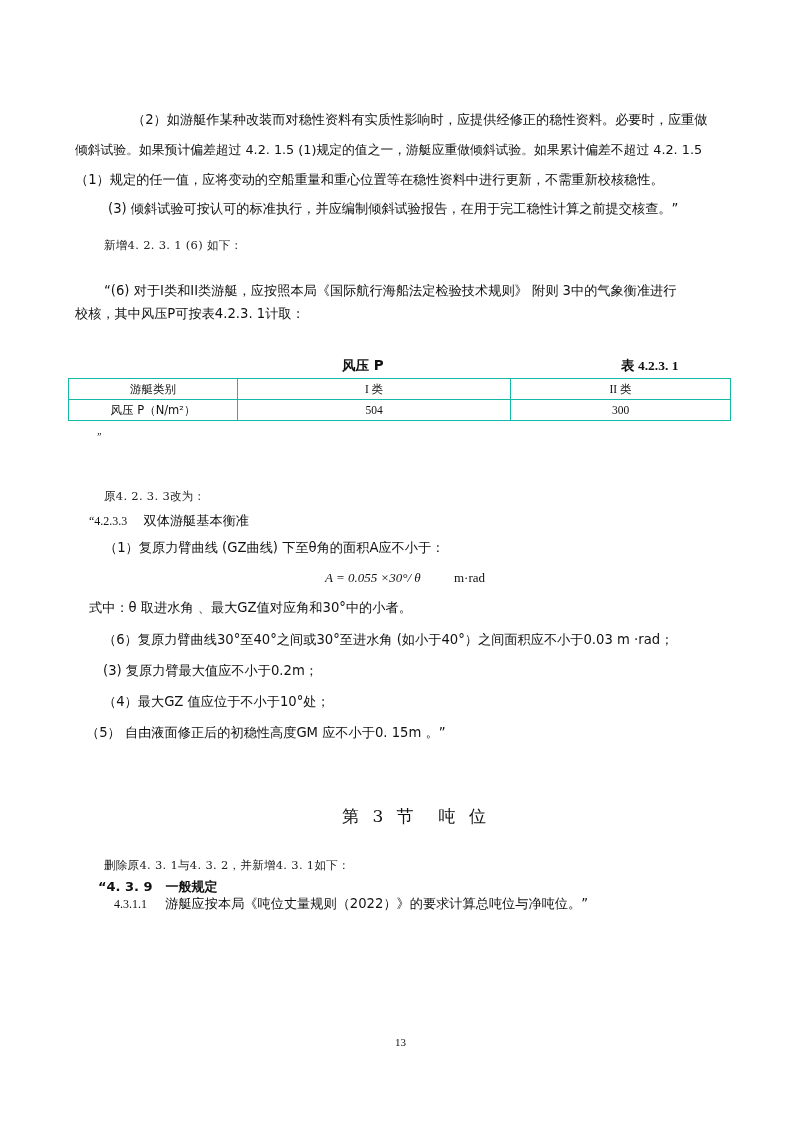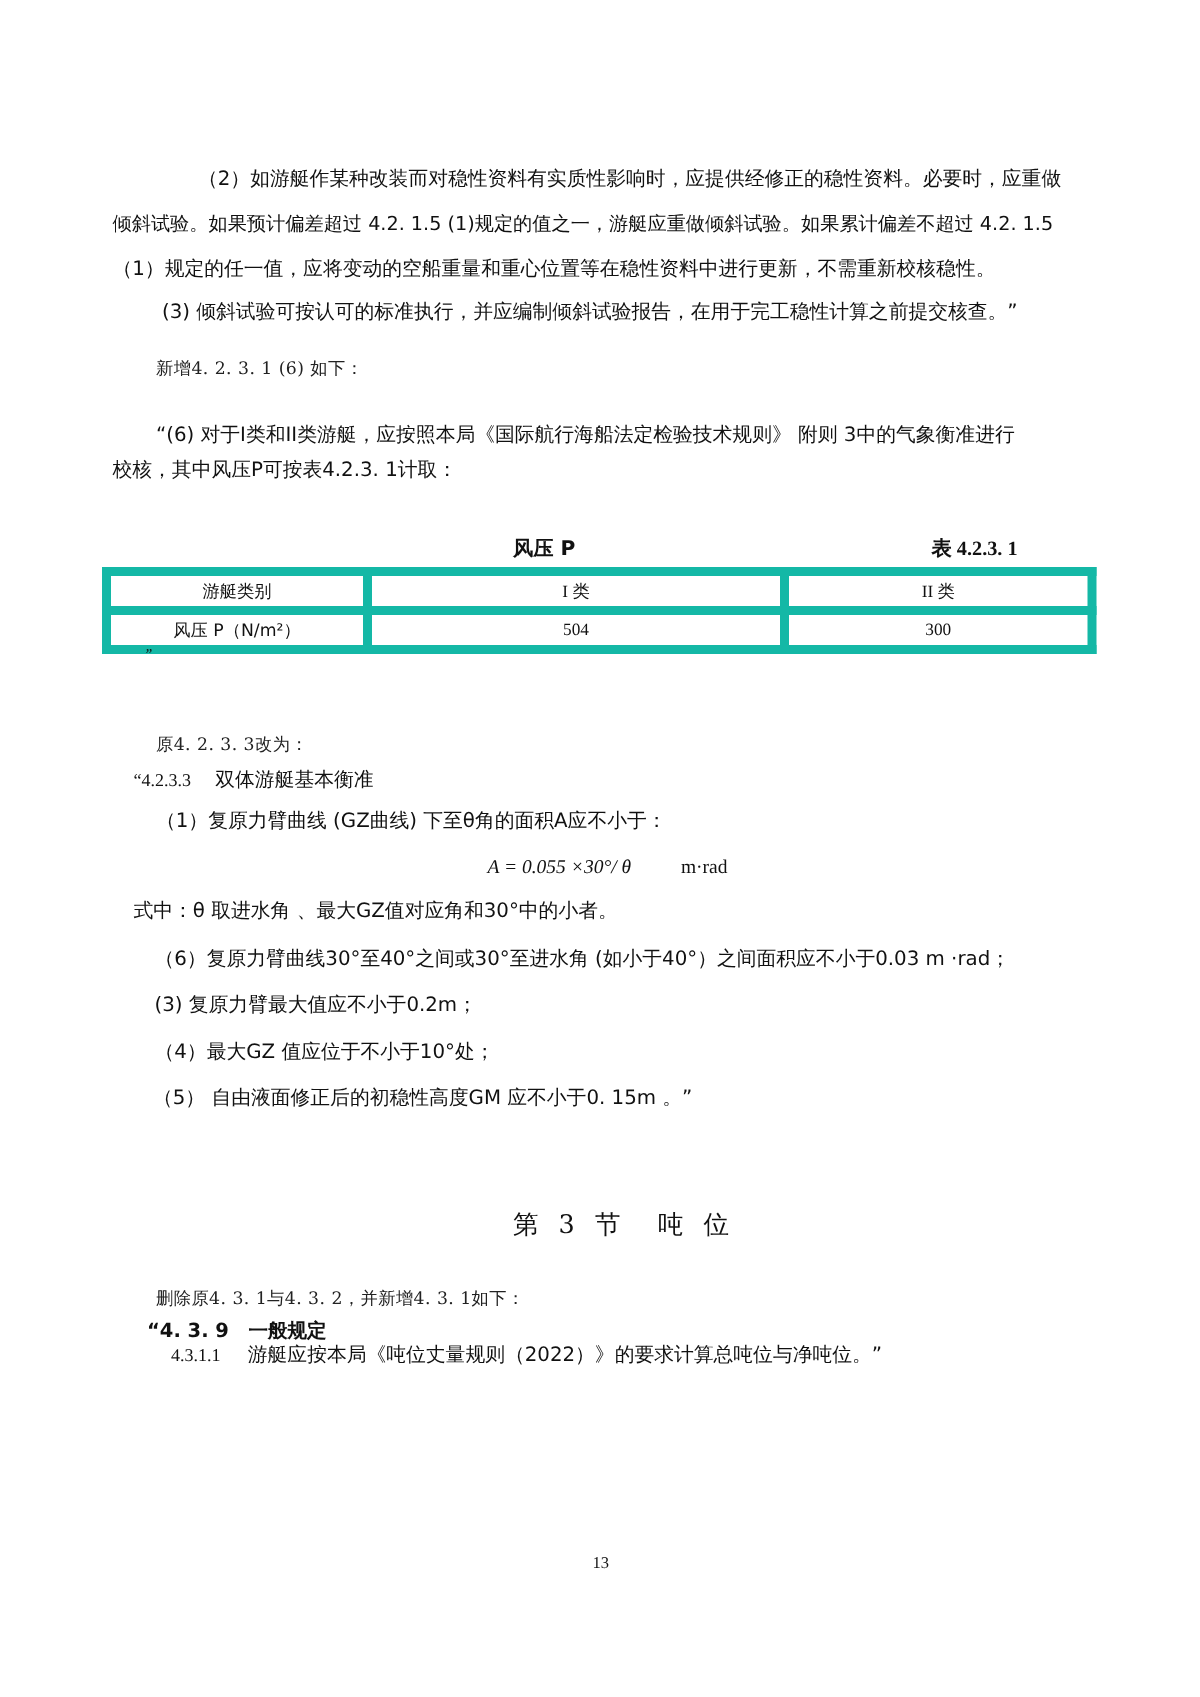--- a/index.html
+++ b/index.html
@@ -6,21 +6,21 @@
     body { width: 800px; height: 1131px; position: relative; overflow: hidden;
            font-family: "DejaVu Sans", "Liberation Sans", sans-serif; color: #111; }
     .abs { position: absolute; white-space: nowrap; }
     .p { font-size: 13.2px; line-height: 17px; }
     .serif { font-family: "Liberation Serif", "DejaVu Serif", serif; }
     .note { font-family: "DejaVu Serif", "Liberation Serif", serif; font-size: 11.5px; color: #222; letter-spacing: 0.3px; }
     .it { font-style: italic; font-family: "Liberation Serif", serif; }
     .caption { font-weight: bold; font-size: 13.5px; }
     table.t { position: absolute; left: 68px; top: 378px; width: 663px; border-collapse: collapse;
               font-size: 11.5px; }
-    table.t td { border: 6px solid #14b8a6; text-align: center; height: 20px; padding: 0; }
+    table.t td { border: 1px solid #14b8a6; text-align: center; height: 20px; padding: 0; }
     .sec-title { font-family: "DejaVu Serif", "Liberation Serif", serif; font-size: 17px; letter-spacing: 4px; }
     .bold { font-weight: bold; }
     .pageno { font-family: "Liberation Serif", serif; font-size: 11px; }
   </style>
 </head>
 <body>
 
 <div>
 
   <div class="abs p" style="left:108px; top:111px;margin-left:24px;">（2）如游艇作某种改装而对稳性资料有实质性影响时，应提供经修正的稳性资料。必要时，应重做</div>
@@ -64,21 +64,21 @@
 
   <div class="abs serif" style="left:325px; top:570px; font-size:13px;">
     <span class="it">A = 0.055 ×30°/ θ</span>
     <span style="margin-left:30px;">m·rad</span>
   </div>
 
   <div class="abs p" style="left:89px; top:599px;">式中：θ 取进水角 、最大GZ值对应角和30°中的小者。</div>
   <div class="abs p" style="left:103px; top:631px;">（6）复原力臂曲线30°至40°之间或30°至进水角 (如小于40°）之间面积应不小于0.03 m ·rad；</div>
   <div class="abs p" style="left:103px; top:662px;">(3) 复原力臂最大值应不小于0.2m；</div>
   <div class="abs p" style="left:103px; top:693px;">（4）最大GZ  值应位于不小于10°处；</div>
-  <div class="abs p" style="left:102px; top:724px;">（5） 自由液面修正后的初稳性高度GM  应不小于0. 15m 。”</div>
+  <div class="abs p" style="left:86px; top:724px;">（5） 自由液面修正后的初稳性高度GM  应不小于0. 15m 。”</div>
 
   <div class="abs sec-title" style="left:342px; top:805px;">第 3 节　吨 位</div>
 
   <div class="abs note" style="left:104px; top:858px;">删除原4. 3. 1与4. 3. 2，并新增4. 3. 1如下：</div>
 
   <div class="abs bold" style="left:98px; top:878px; font-size:13px;">“4. 3. 9　一般规定</div>
 
   <div class="abs p" style="left:114px; top:895px;">
     <span class="serif" style="font-size:12px;">4.3.1.1</span>
     <span style="margin-left:14px;">游艇应按本局《吨位丈量规则（2022）》的要求计算总吨位与净吨位。”</span>

